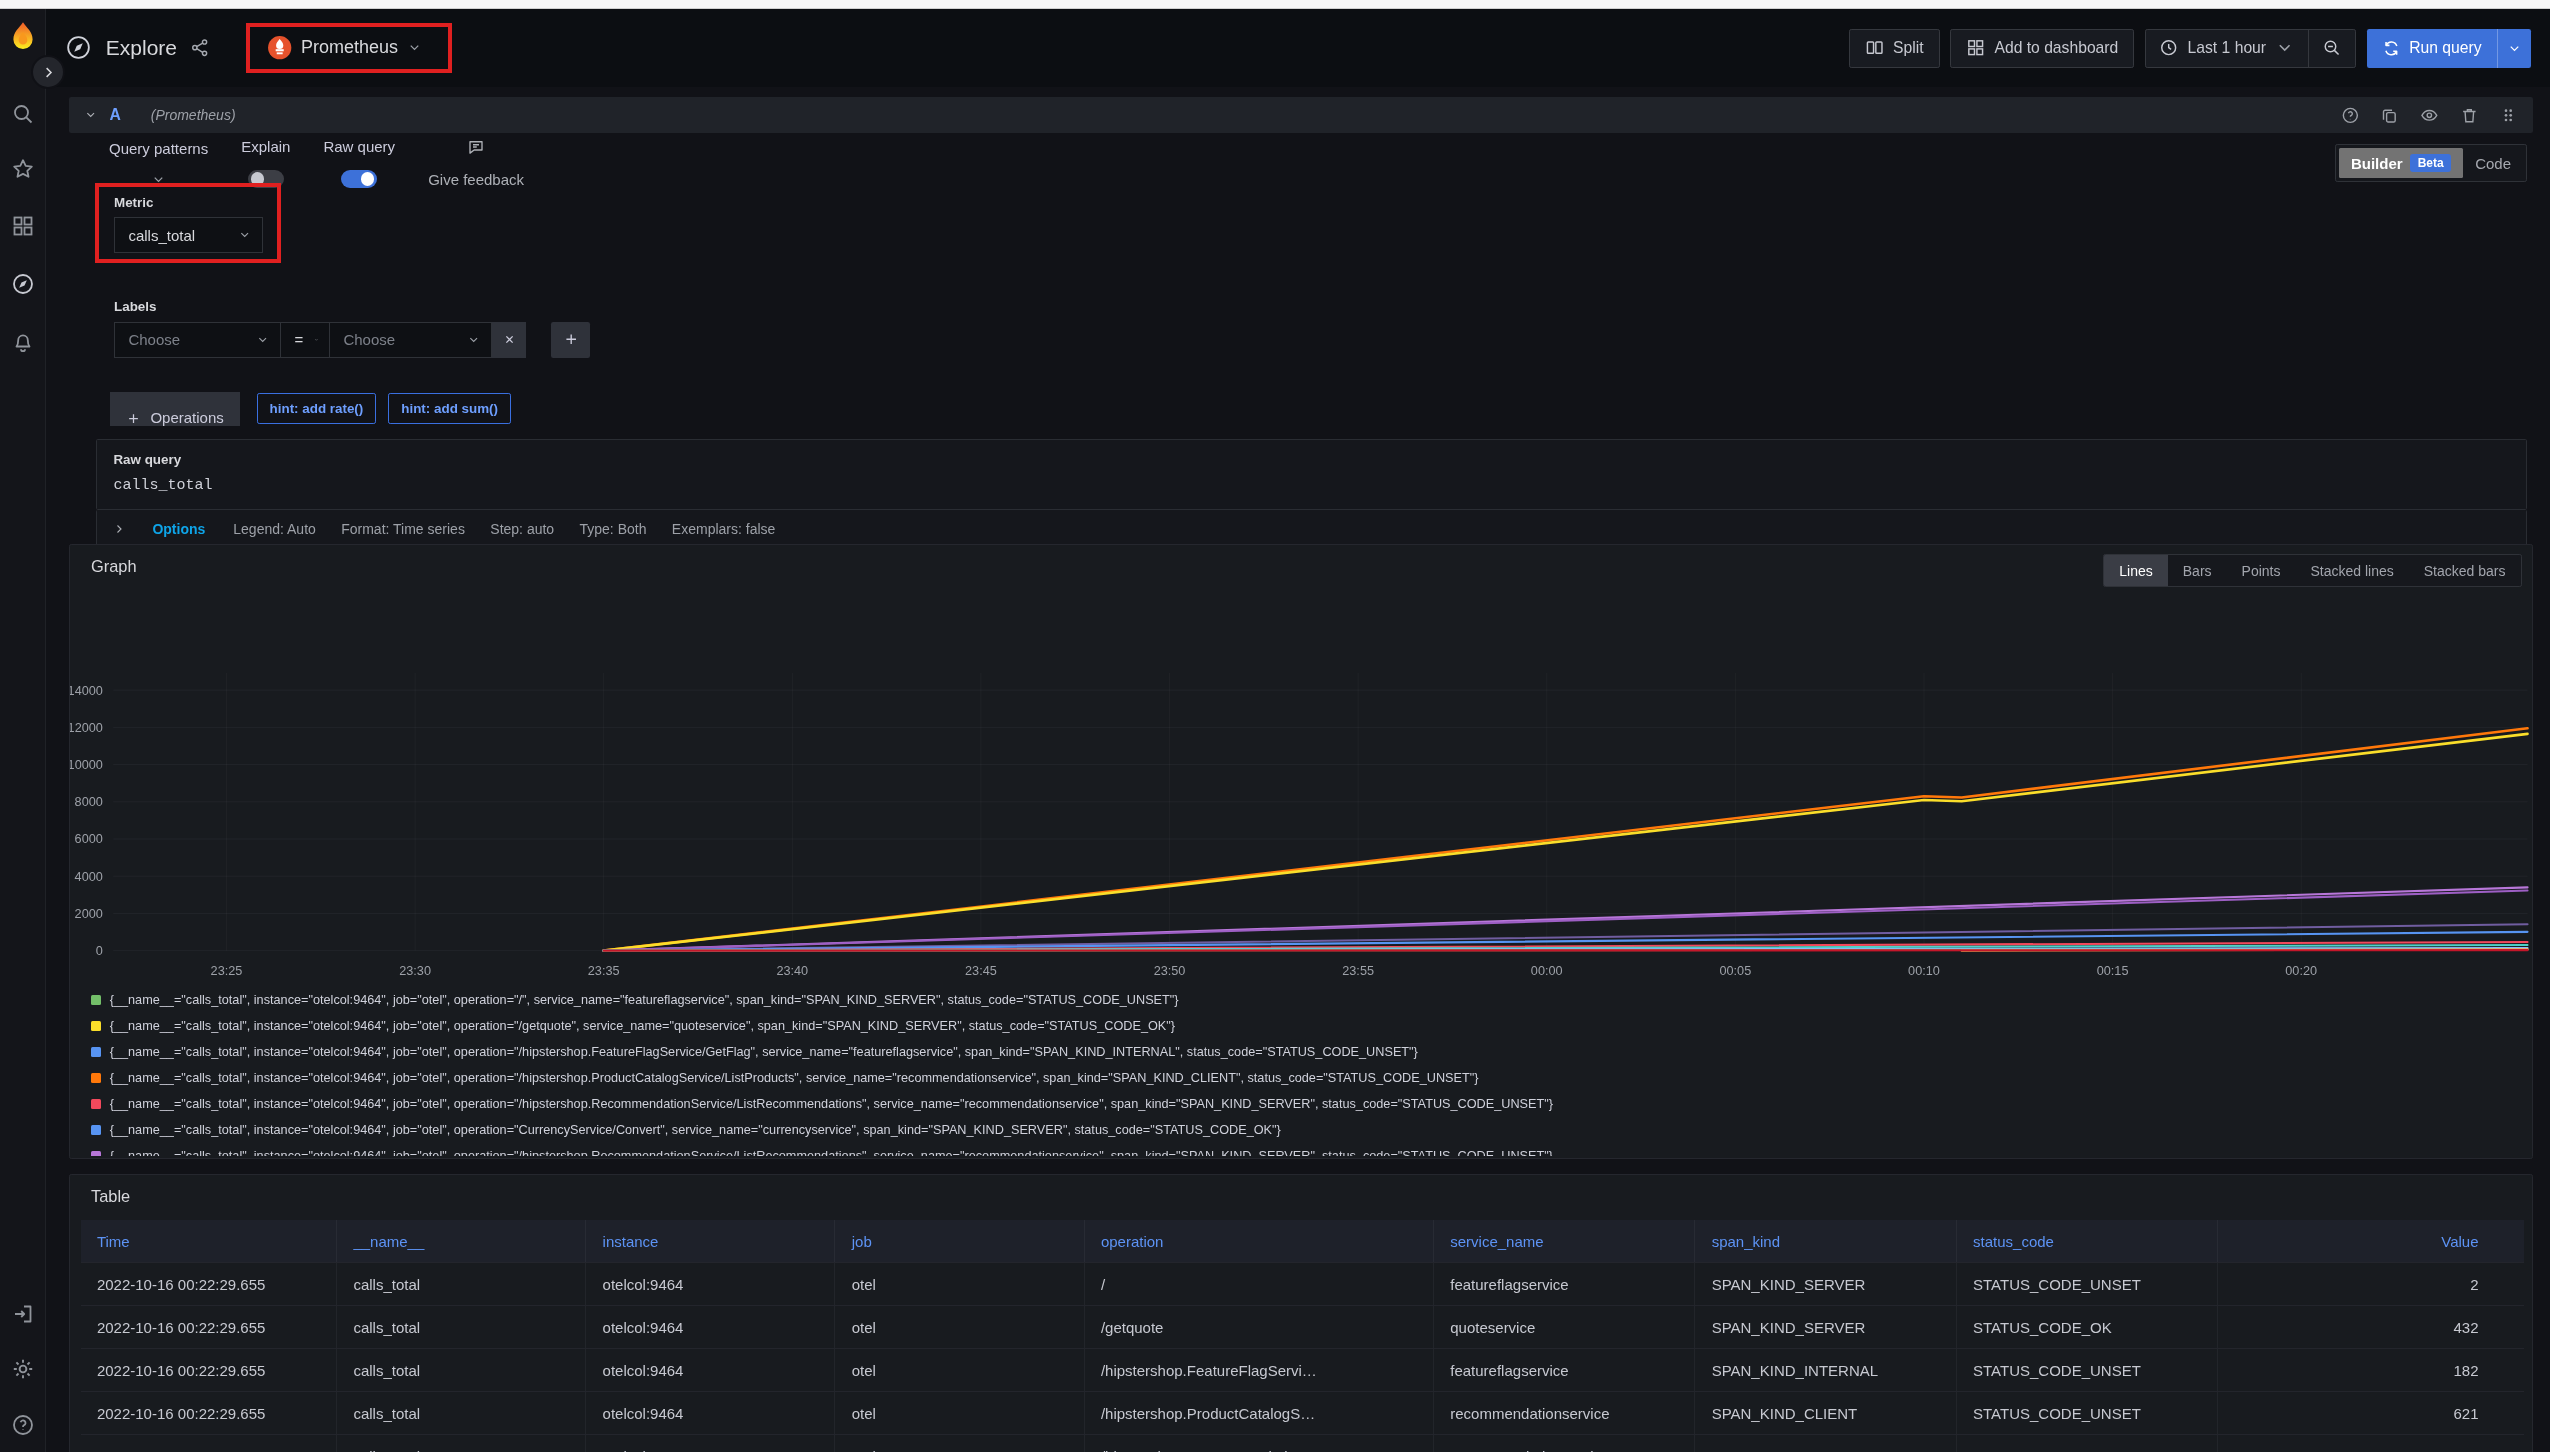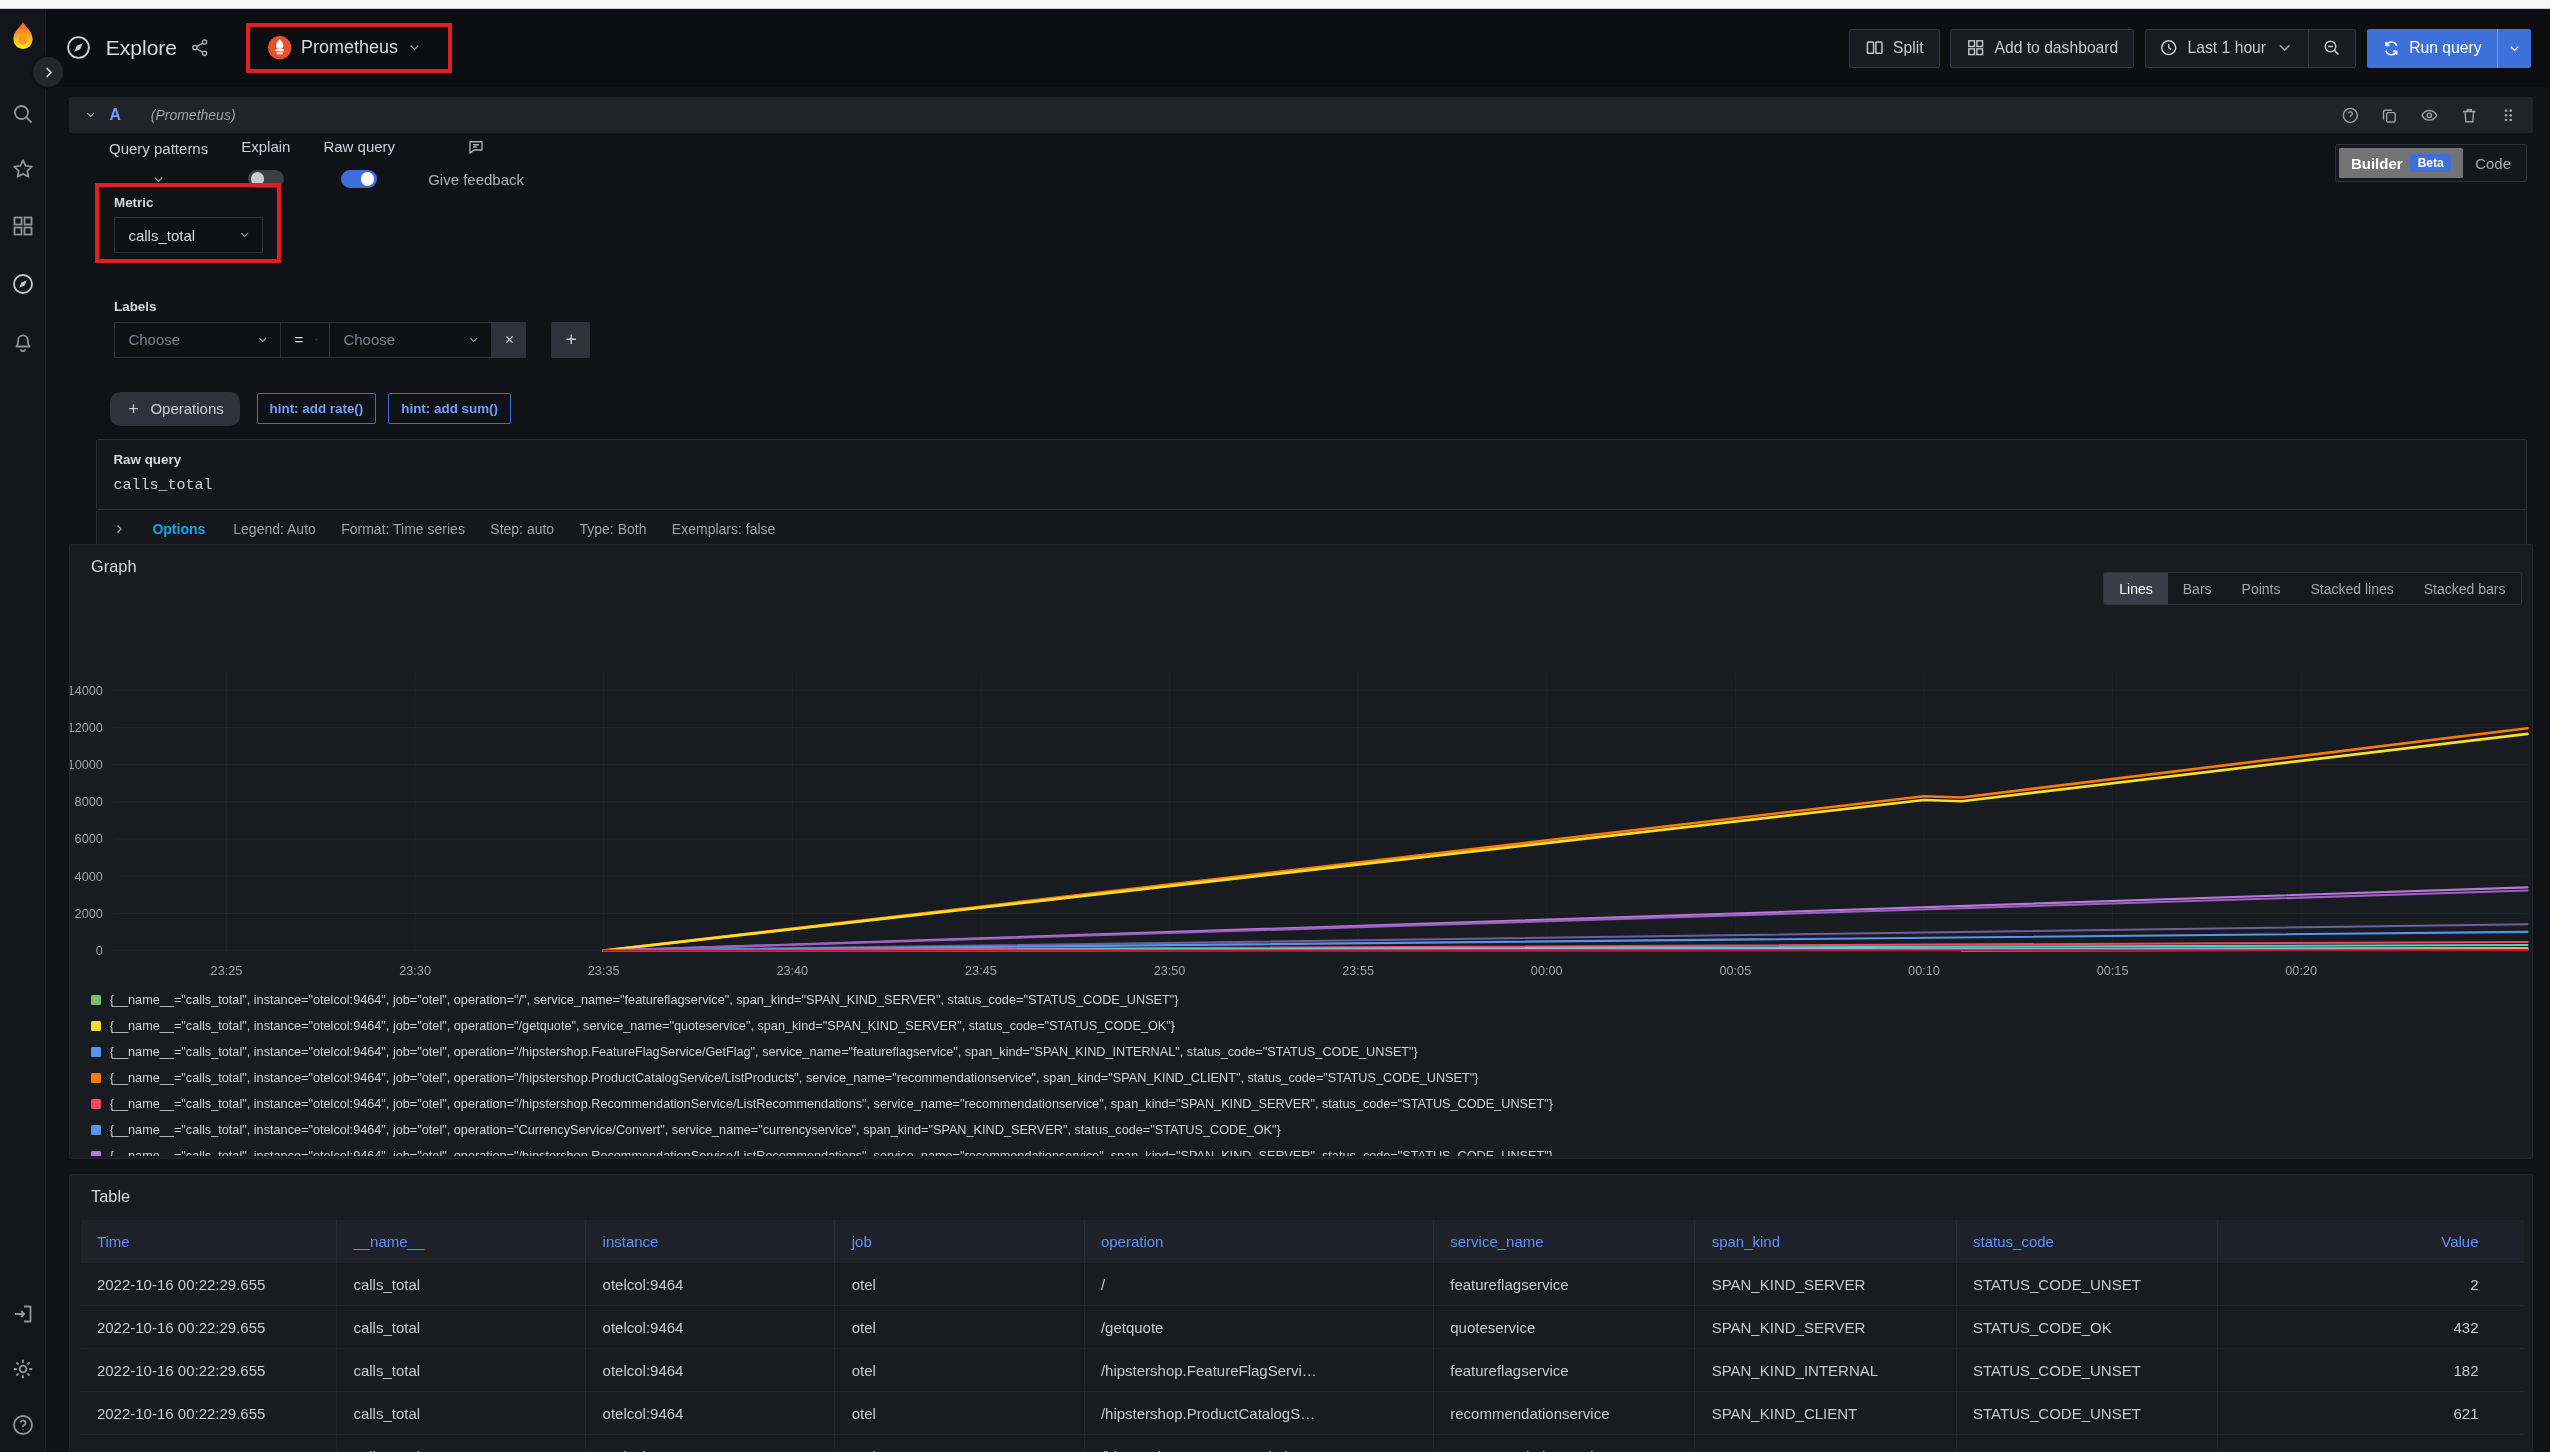--- a/index.html
+++ b/index.html
@@ -82,39 +82,39 @@
   .select .chev{width:13.4px; height:13.4px;}
   .select.placeholder{color:#7d818a;}
   .joined{display:flex; align-items:stretch; height:36px;}
   .joined .select{height:auto; border-right-width:0;}
   .joined .select:last-of-type{border-right-width:0.7px;}
   .sq-btn{display:flex; align-items:center; justify-content:center; width:34px; background:var(--btn); border:none; color:#ccccdc; cursor:pointer;}
   .sq-btn svg{width:15px; height:15px;}
   .plus-btn{width:39px; height:36px; border-radius:2.2px; background:var(--btn); border:none; color:#ccccdc; display:flex; align-items:center; justify-content:center; cursor:pointer;}
   .plus-btn svg{width:16.4px; height:16.4px;}
   .ops-row{display:flex; align-items:center; gap:16.4px; margin-top:34px; padding-left:41px;}
-  .ops-btn{display:flex; align-items:center; gap:9px; height:34px; padding:0 16.4px; background:var(--btn); border:none; border-radius:10px; color:#ccccdc; font-size:15px; font-weight:500; cursor:pointer;}
+  .ops-btn{display:flex; align-items:flex-end; gap:9px; height:34px; padding:0 16.4px; background:var(--btn); border:none; border-radius:0; color:#ccccdc; font-size:15px; font-weight:500; cursor:pointer;}
   .ops-btn svg{width:15px; height:15px;}
   .hints{display:flex; align-items:center; gap:12px;}
   .hint-btn{height:31px; padding:0 12px; background:none; border:0.7px solid #3a6fe0; border-radius:2.2px; color:var(--link); font-size:13.4px; font-weight:700; cursor:pointer;}
   .raw-box{margin:13.4px 6px 0 27px; border:0.7px solid #2a2d33; border-radius:1.5px; background:#15171c; padding:12px 16.4px 15px;}
   .raw-label{font-size:13.4px; font-weight:700; color:#d8d9dd;}
   .raw-q{margin-top:10.5px; font-family:"Liberation Mono","DejaVu Sans Mono",monospace; font-size:15px; color:#d0d2da;}
   .opt-box{margin:0 6px 0 27px; border:0.7px solid #2a2d33; border-top:none; border-radius:1.5px; background:#15171c; height:39px; display:flex; align-items:center; gap:28px; padding:0 16.4px; cursor:pointer;}
   .opt-head{display:flex; align-items:center; gap:27px; font-size:14px; font-weight:700; color:#0ea5e9;}
   .opt-head svg{width:12px; height:12px; color:#aeb1b7;}
   .opt-stats{display:flex; gap:25.4px; font-size:14px; color:#9da1a8;}
   .actions{display:flex; gap:13.4px; margin-top:19.4px; padding-left:15px;}
   .act-btn{display:flex; align-items:center; gap:9px; height:34px; padding:0 16.4px; background:var(--btn); border:none; border-radius:2.2px; color:#ccccdc; font-size:15px; font-weight:500; cursor:pointer;}
   .act-btn svg{width:16.4px; height:16.4px;}
 
   
   .graph-panel{position:absolute; left:69px; top:544px; width:2464px; height:615px; background:var(--panel); border:0.7px solid var(--panel-border); border-radius:2.2px;}
   .g-title{position:absolute; left:21px; top:12px; font-size:16.4px; font-weight:500; color:#d8d9dd;}
-  .g-modes{position:absolute; right:10.5px; top:9px; display:flex; border:0.7px solid var(--input-border); border-radius:2.2px; background:#16181d; overflow:hidden;margin-top:18px;}
+  .g-modes{position:absolute; right:10.5px; top:9px; display:flex; border:0.7px solid var(--input-border); border-radius:2.2px; background:#16181d; overflow:hidden;}
   .g-mode{padding:7.5px 15px; border:none; background:none; color:#a2a5ad; font-size:14px; font-weight:500; cursor:pointer; white-space:nowrap;}
   .g-mode.active{background:#3a3d45; color:#fff;}
   .g-warning{position:absolute; left:0; right:0; top:85px; display:flex; align-items:center; justify-content:center; gap:9px; font-size:15.7px; color:#d8d9dd;}
   .g-warning svg{width:19.4px; height:19.4px;}
   .warn-link{color:var(--link); cursor:pointer;}
   .chart{position:absolute; left:0; top:119px; width:2462px; height:321px;}
   .legend{position:absolute; left:21px; top:442px; width:2426px; height:169px; overflow:hidden;}
   .legend-item{display:flex; align-items:center; gap:9px; height:26px; cursor:pointer;}
   .legend-swatch{width:9.7px; height:9.7px; border-radius:1.5px; flex:none;}
   .legend-label{font-size:12.7px; color:#d0d2dc; white-space:nowrap;}

